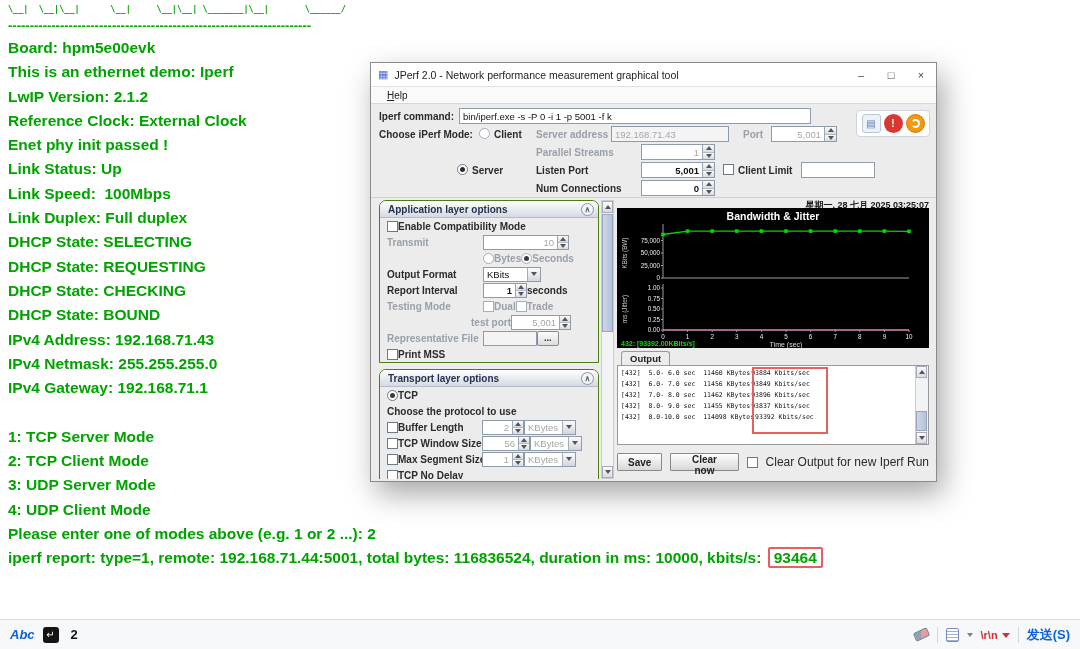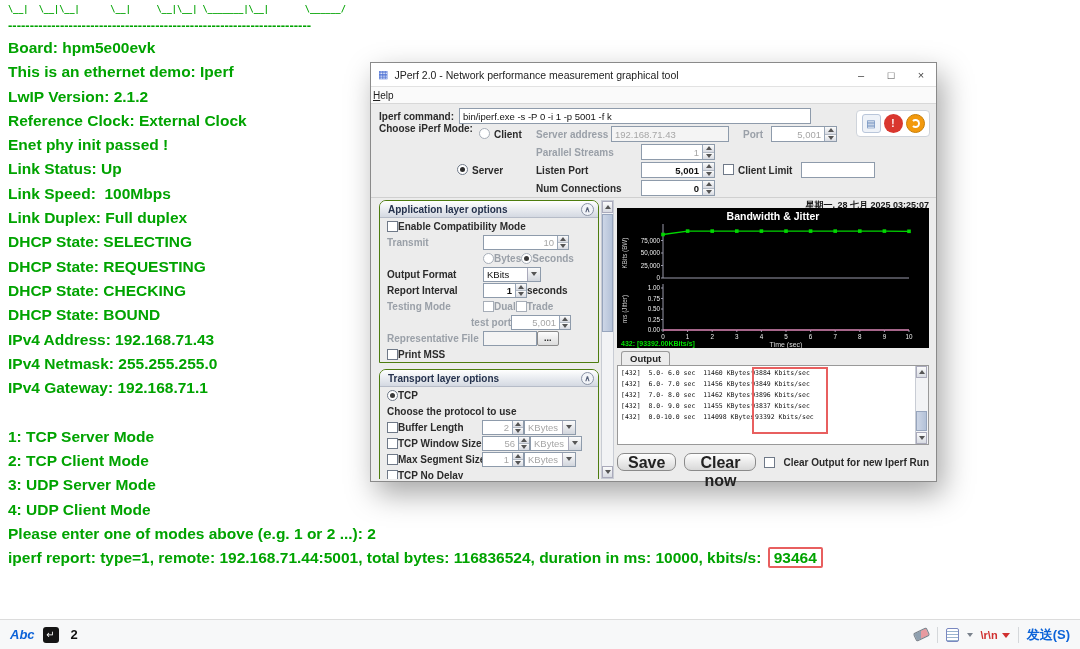--- a/index.html
+++ b/index.html
@@ -13,21 +13,21 @@
 .term-line{font-size:15.5px;line-height:24.3px;white-space:pre}
 .term-blank{height:24.3px}
 .boxed{border:2px solid var(--red,#e85f5f);border-radius:2px;padding:0 4px;margin-left:2px}
 
 
 .win{position:absolute;left:370px;top:62px;width:567px;height:420px;background:#ececec;border:1px solid #8a8a8a;box-shadow:6px 12px 28px rgba(0,0,0,.35)}
 .titlebar{height:24px;background:#fff;display:flex;align-items:center;border-bottom:1px solid #e2e2e2}
 .appicon{color:#4a6fd4;font-size:11px;margin:0 6px 0 7px}
 .title{font-size:10.5px;color:#222;flex:1;white-space:nowrap;overflow:hidden}
 .wctl{width:30px;text-align:center;font-size:11px;color:#444;line-height:24px}
-.menubar{height:17px;background:#fafafa;border-bottom:1px solid #d8d8d8;display:flex;align-items:center;padding-left:2px}
+.menubar{height:17px;background:#fafafa;border-bottom:1px solid #d8d8d8;display:flex;align-items:center;padding-left:16px}
 .menu-item{font-size:10px;color:#222}
 .menu-item::first-letter{text-decoration:underline}
 
 .formarea{position:relative;height:94px;background:#ececec;border-bottom:1px solid #d0d0d0}
 .flbl{position:absolute;font-size:10px;font-weight:bold;color:#2b2b2b;white-space:nowrap}
 .flbl.dis{color:#9aa0a8}
 .fld{position:absolute;height:16px;background:#fff;border:1px solid #8e9bab;font-size:9.5px;color:#111;display:flex;align-items:center;padding:0 3px;white-space:nowrap;overflow:hidden}
 .fld.dis{color:#a6a6a6;background:#f4f4f4}
 .rd{position:absolute;width:11px;height:11px;border:1px solid #6f7988;border-radius:50%;background:#fff;display:inline-block}
 .rd.sel::after{content:"";position:absolute;left:2px;top:2px;width:5px;height:5px;border-radius:50%;background:#2d2d2d}
@@ -84,23 +84,23 @@
 .stamp{position:absolute;top:1px;right:2px;font-size:9px;font-weight:bold;color:#1a1a1a;white-space:nowrap}
 .chart{position:absolute;left:0;top:10px;width:312px;height:140px;display:block}
 .outtab{position:absolute;left:4px;top:153px;height:14px;padding:0 8px;background:#ececec;border:1px solid #999;border-bottom:none;border-radius:3px 3px 0 0;font-size:9.5px;font-weight:bold;color:#222;display:flex;align-items:center}
 .outarea{position:absolute;left:0;top:167px;width:312px;height:80px;background:#fff;border:1px solid #999;overflow:hidden;padding:2px 0 0 3px}
 .out-row{display:flex;font-family:"DejaVu Sans Mono",monospace;font-size:6.5px;line-height:11px;color:#111;white-space:pre}
 .out-left{white-space:pre}
 .out-rate{margin-left:1px;white-space:pre}
 .redbox{position:absolute;left:134px;top:1px;width:76px;height:67px;border:2px solid var(--red,#e85f5f);pointer-events:none}
 .outscroll{position:absolute;right:0;top:0;width:13px;height:100%;background:#f2f3f5;border-left:1px solid #c8ccd4}
 .btnrow{position:absolute;left:0;top:255px;width:312px;display:flex;align-items:center;justify-content:center;gap:8px}
-.jbtn{height:18px;padding:0 10px;font-size:16px;font-weight:bold;color:#222;background:linear-gradient(#fefefe,#d8d8d8);border:1px solid #8a8a8a;border-radius:7px;font-family:"Liberation Sans",sans-serif}
+.jbtn{height:18px;padding:0 10px;font-size:10px;font-weight:bold;color:#222;background:linear-gradient(#fefefe,#d8d8d8);border:1px solid #8a8a8a;border-radius:1px;font-family:"Liberation Sans",sans-serif}
 .bcb{width:11px;height:11px;border:1px solid #6f7988;background:#fff;flex:none}
-.blbl{font-size:10px;font-weight:bold;color:#2b2b2b;white-space:nowrap}
+.blbl{font-size:12px;font-weight:normal;color:#2b2b2b;white-space:nowrap}
 
 
 .toolbar{position:absolute;left:0;bottom:0;width:1080px;height:30px;background:#f7f8f9;border-top:1px solid #dcdcdc;display:flex;align-items:center;padding:0 10px;gap:8px}
 .abc{color:var(--blue,#0c63d8);font-weight:bold;font-style:italic;font-size:13px}
 .entericon{width:16px;height:16px;background:#151515;color:#fff;border-radius:3px;font-size:10px;display:flex;align-items:center;justify-content:center}
 .sendval{font-size:13px;font-weight:bold;color:#111;margin-left:4px}
 .spacer{flex:1}
 .eraser i{display:block;width:15px;height:9px;background:linear-gradient(110deg,#8fa0b0 45%,#e89ba0 45%);border:1px solid #78808a;border-radius:2px;transform:rotate(-25deg)}
 .tsep{width:1px;height:16px;background:#d5d8db}
 .bookicon{width:13px;height:14px;border:1px solid #7a88c0;border-radius:2px;background:repeating-linear-gradient(#fff,#fff 2px,#9ab4cf 2px,#9ab4cf 3px)}
@@ -154,21 +154,21 @@
       <span class="wctl">×</span>
     </div>
     <div class="menubar">
       <span class="menu-item">Help</span>
     </div>
 
     <div class="formarea">
       <span class="flbl" style="left:8px;top:7px">Iperf command:</span>
       <span class="fld" style="left:88px;top:4px;width:352px">bin/iperf.exe -s -P 0 -i 1 -p 5001 -f k</span>
 
-      <span class="flbl" style="left:8px;top:19px">Choose iPerf Mode:</span>
+      <span class="flbl" style="left:8px;top:25px">Choose iPerf Mode:</span>
       <span class="rd dim" style="left:108px;top:24px"></span>
       <span class="flbl" style="left:123px;top:25px">Client</span>
       <span class="flbl dis" style="left:165px;top:25px">Server address</span>
       <span class="fld dis" style="left:240px;top:22px;width:118px">192.168.71.43</span>
       <span class="flbl dis" style="left:372px;top:25px">Port</span>
       <span class="spin dis" style="left:400px;top:22px;width:66px">
           <span class="v">5,001</span>
           <span class="btns">
             <span class="sb">
               <i class="tu"></i>

